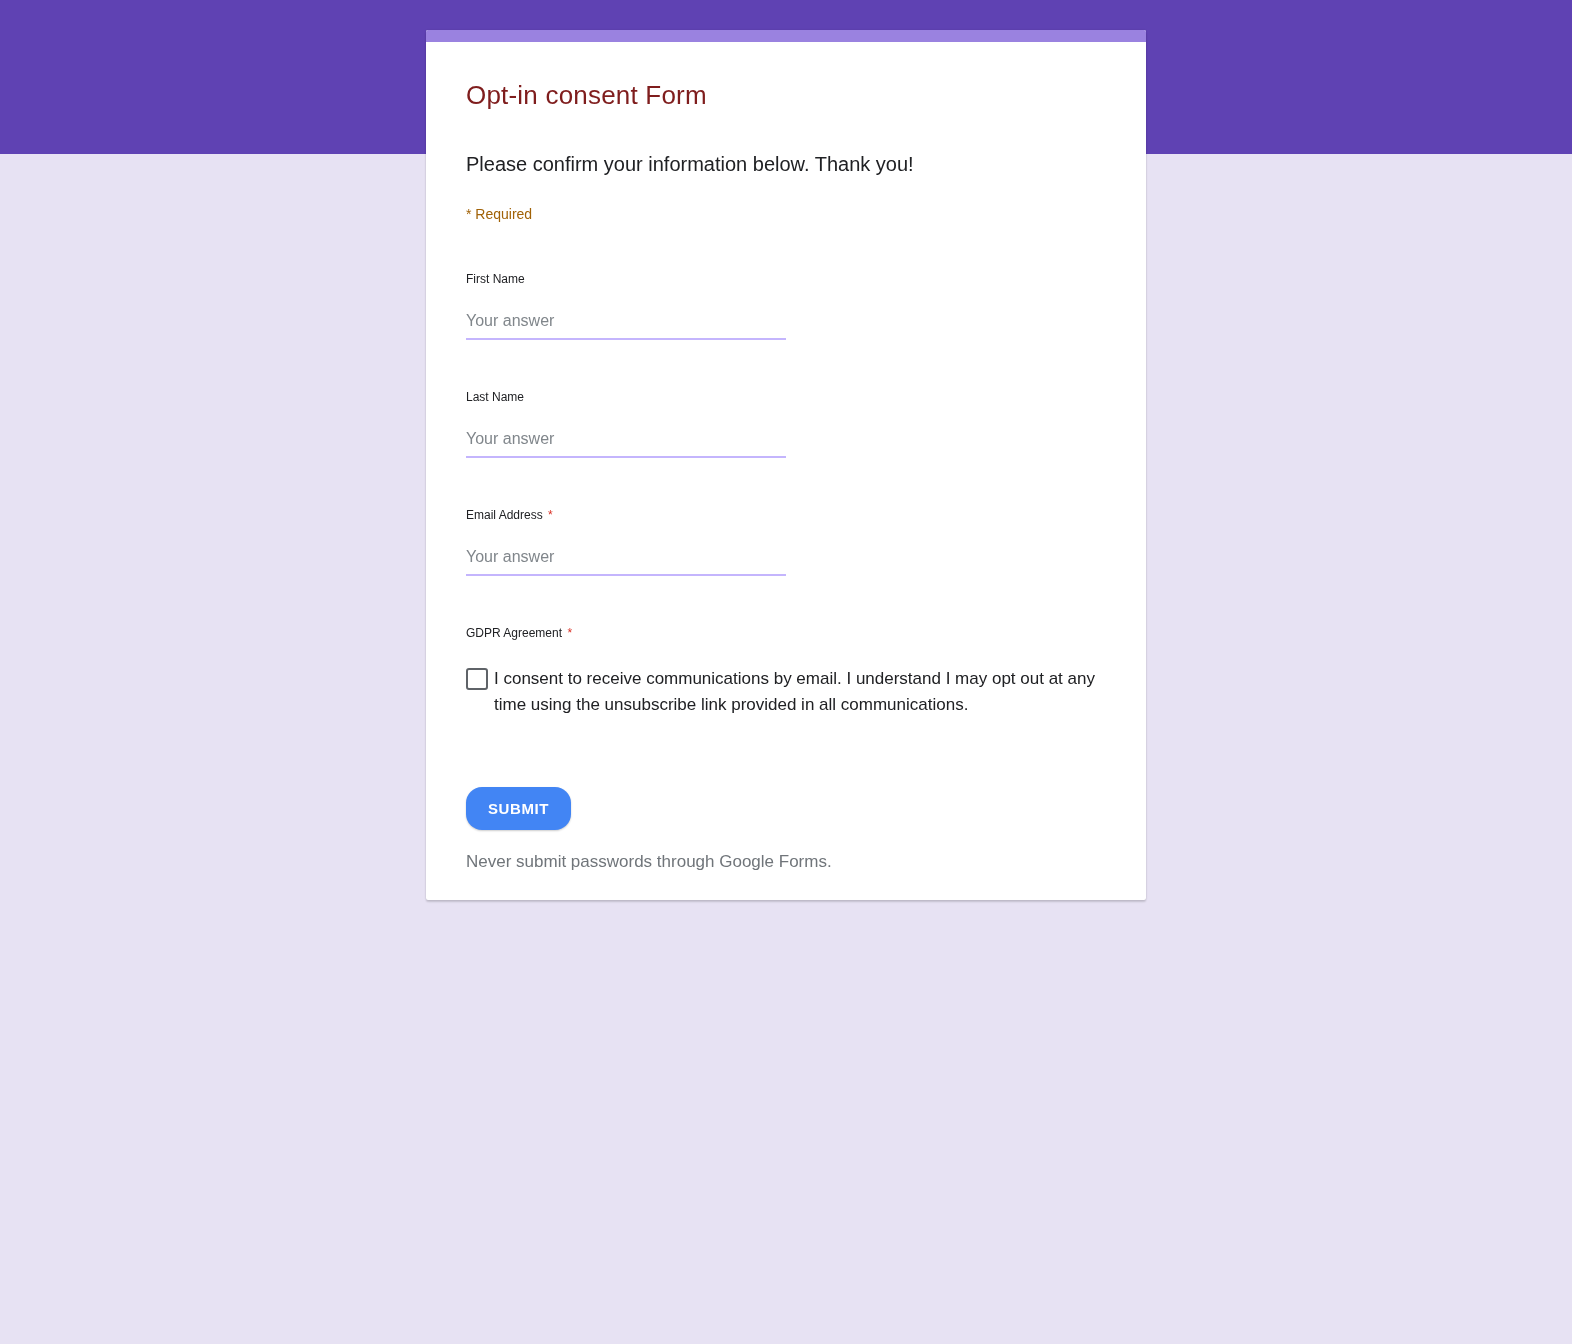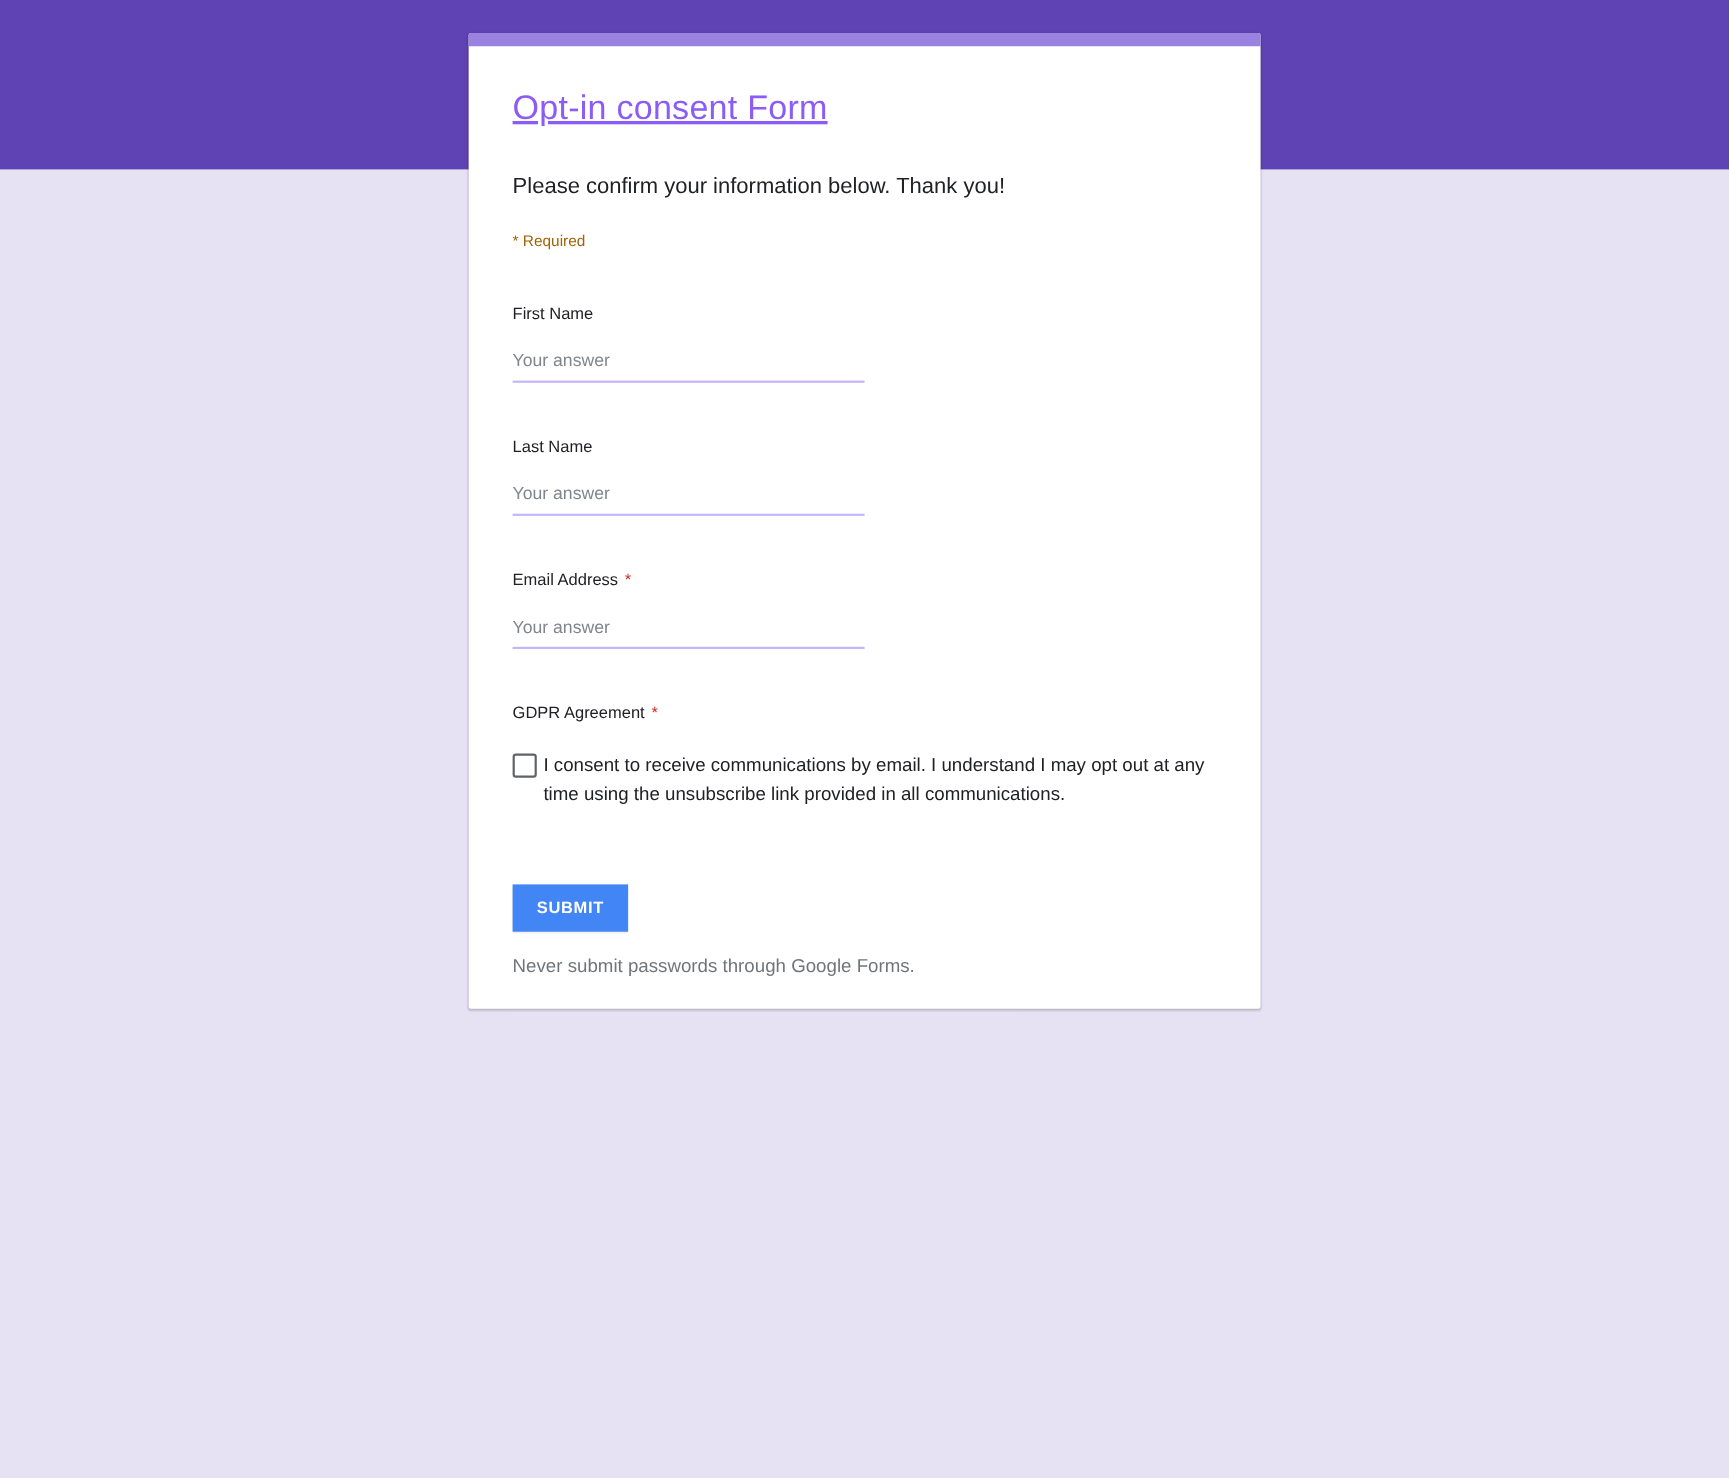--- a/index.html
+++ b/index.html
@@ -34,41 +34,40 @@
   .card-topbar {
     height: 12px;
     background: #9a82e0;
     border-top-left-radius: 2px;
     border-top-right-radius: 2px;
   }
   .card-body {
     padding: 38px 40px 28px 40px;
   }
   .form-title {
-    font-size: 31px;
+    font-size: 26px;
     font-weight: 400;
-    color: #8b5cf6;
+    color: #7f1d1d;
     letter-spacing: 0.2px;
-    text-decoration: underline;
   }
   .form-desc {
     margin-top: 42px;
     font-size: 20px;
     color: #202124;
   }
   .required-note {
     margin-top: 30px;
     font-size: 14px;
     color: #a16207;
   }
   .question {
     margin-top: 50px;
   }
   .q-title {
-    font-size: 15px;
+    font-size: 12px;
     font-weight: 400;
     color: #202124;
   }
   .req-star {
     color: #d93025;
     margin-left: 2px;
   }
   .answer-input {
     display: block;
     margin-top: 22px;
@@ -105,21 +104,21 @@
     line-height: 1.5;
     color: #202124;
   }
   .submit-row {
     margin-top: 70px;
   }
   .submit-btn {
     background: #4285f4;
     color: #ffffff;
     border: none;
-    border-radius: 0;
+    border-radius: 16px;
     font-size: 15px;
     font-weight: 600;
     letter-spacing: 0.6px;
     padding: 13px 22px;
     cursor: pointer;
     box-shadow: 0 1px 2px rgba(0,0,0,0.2);
   }
   .footer-note {
     margin-top: 22px;
     font-size: 17px;

